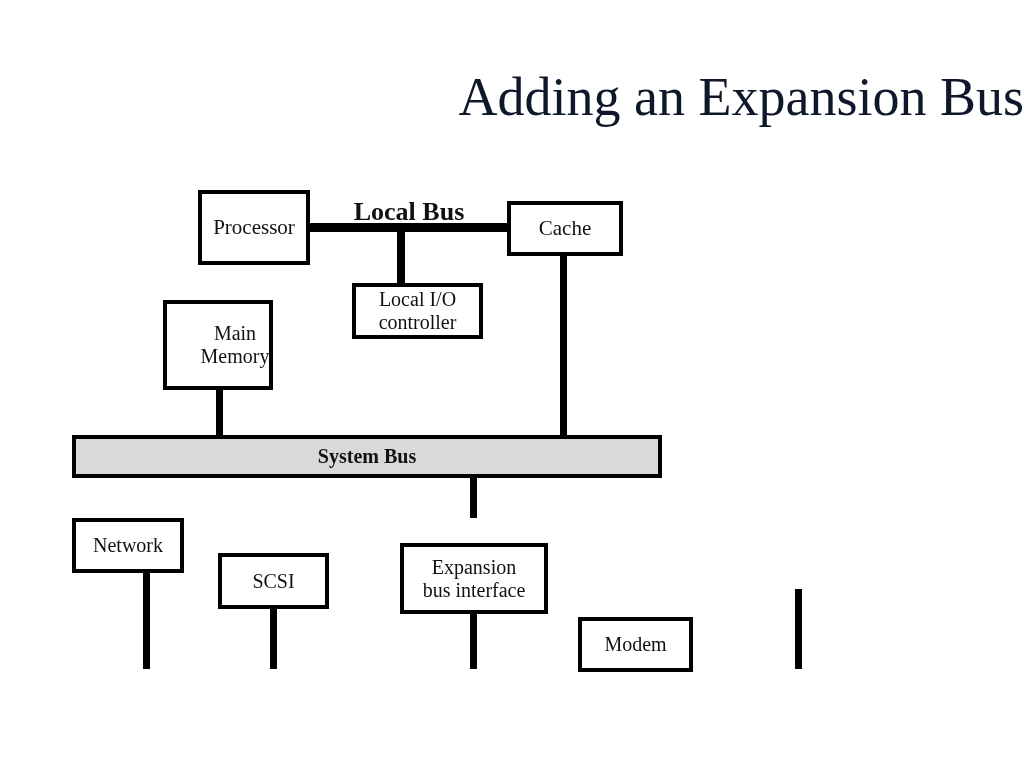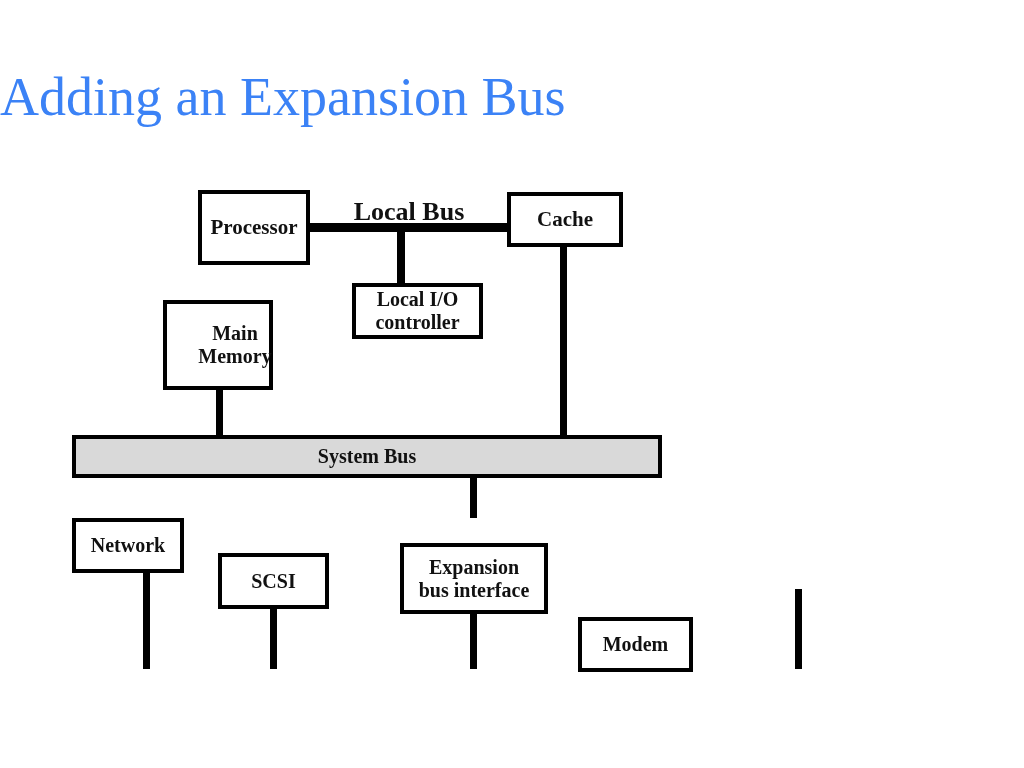--- a/index.html
+++ b/index.html
@@ -9,37 +9,37 @@
     height: 768px;
     background: #ffffff;
     font-family: "Liberation Serif", serif;
     overflow: hidden;
   }
   .title {
     position: absolute;
     top: 68px;
     left: 0;
     width: 1024px;
-    text-align: left;
+    text-align: right;
     font-size: 54px;
     font-weight: normal;
-    color: #3b82f6;
+    color: #0f172a;
     letter-spacing: 0px;
     line-height: 1.1;
   }
   .node {
     position: absolute;
     box-sizing: border-box;
     border: 4px solid #000000;
     background: #ffffff;
     display: flex;
     align-items: center;
     justify-content: center;
     text-align: center;
-    font-weight: bold;
+    font-weight: normal;
     font-size: 20px;
     line-height: 1.15;
     color: #111111;
     white-space: pre-line;
   }
   .bus {
     position: absolute;
     box-sizing: border-box;
     border: 4px solid #000000;
     background: #D9D9D9;
@@ -80,21 +80,21 @@
   <div class="line" style="left:470px; top:587px; width:7px; height:82px;"></div>
   <div class="line" style="left:143px; top:571px; width:7px; height:98px;"></div>
   <div class="line" style="left:270px; top:607px; width:7px; height:62px;"></div>
   <div class="line" style="left:615px; top:626px; width:7px; height:43px;"></div>
   <div class="line" style="left:795px; top:589px; width:7px; height:80px;"></div>
 
   <div class="node" style="left:198px; top:190px; width:112px; height:75px; font-size:21px;">
     <span>Processor</span>
   </div>
 
-  <div class="node" style="left:507px; top:192px; width:116px; height:55px; font-size:21px;">
+  <div class="node" style="left:507px; top:201px; width:116px; height:55px; font-size:21px;">
     <span>Cache</span>
   </div>
 
   <div class="node" style="left:345px; top:283px; width:131px; height:56px;margin-left:7px;">
     <span>Local I/O
 controller</span>
   </div>
 
   <div class="node" style="left:163px; top:300px; width:110px; height:90px;padding-left:34px;">
     <span>Main

